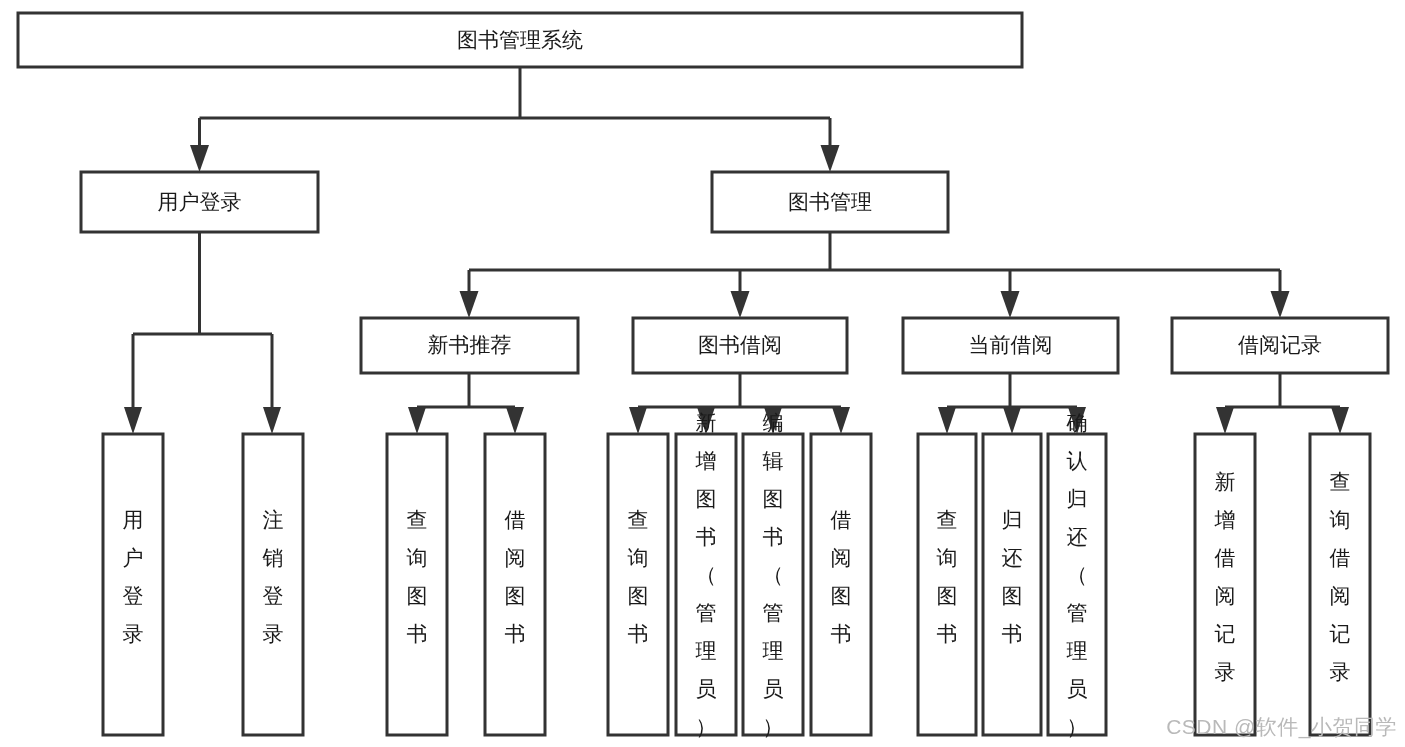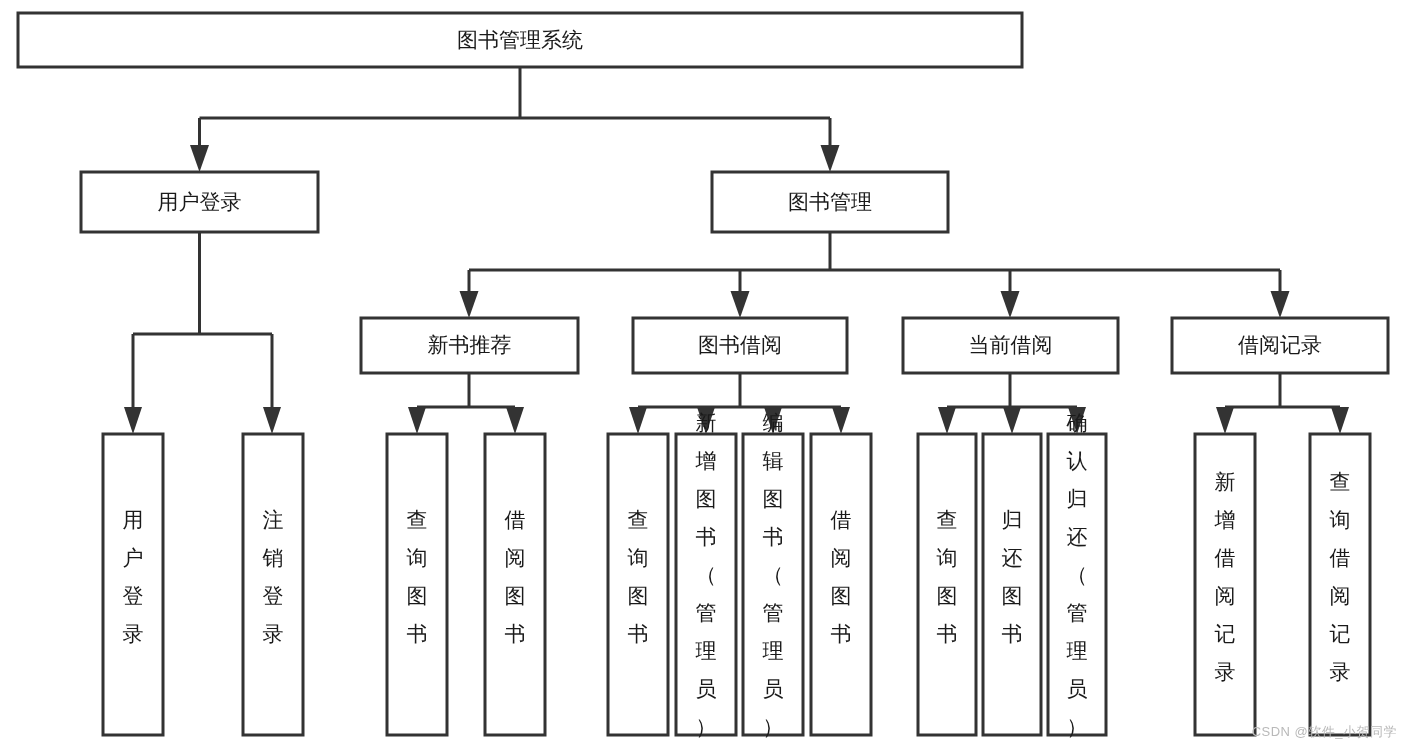--- a/index.html
+++ b/index.html
@@ -54,21 +54,21 @@
     font-family: "Liberation Sans", "DejaVu Sans", sans-serif;
     fill: #1a1a1a;
     font-size: 21px;
     text-anchor: middle;
   }
   .watermark {
     position: absolute;
     right: 8px;
     bottom: 6px;
     font-family: "Liberation Sans", "DejaVu Sans", sans-serif;
-    font-size: 13px;
+    font-size: 21px;
     color: #b9b9b9;
     white-space: nowrap;
     letter-spacing: 0.5px;
     pointer-events: none;
   }
 </style>
 </head>
 <body>
 
 <div id="diagram-root">

